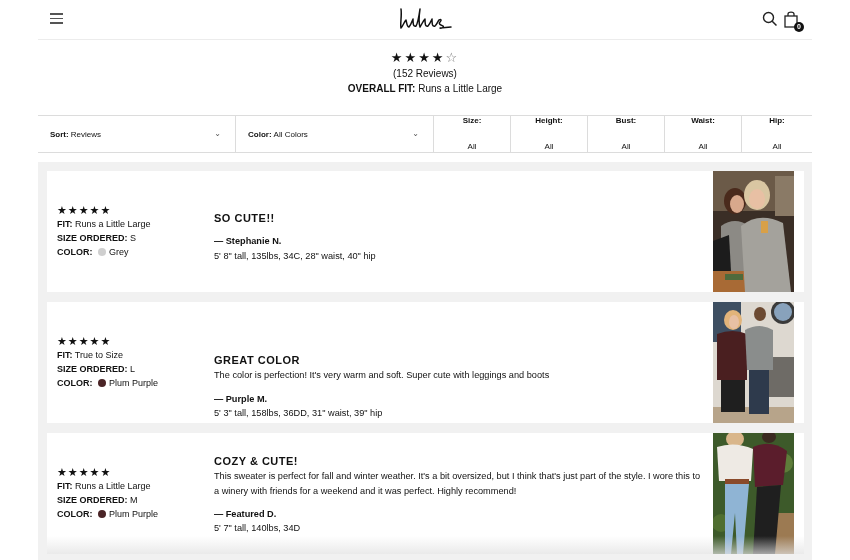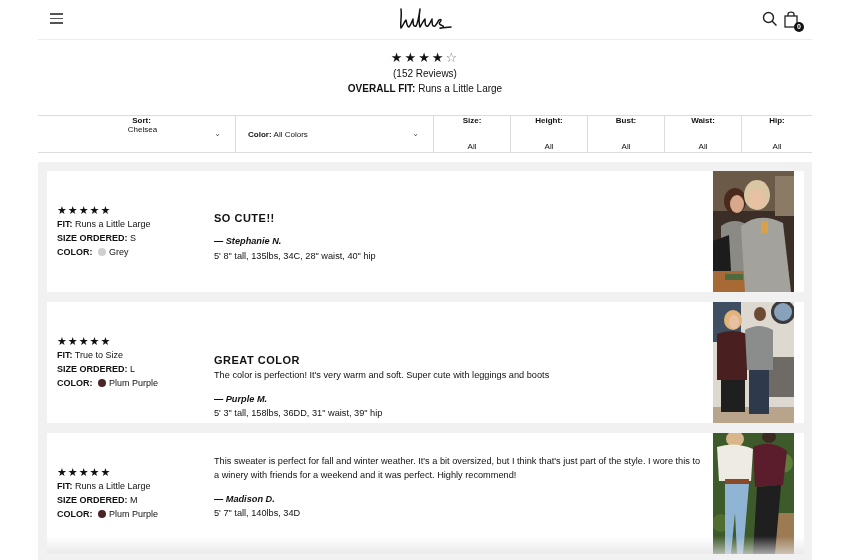--- a/index.html
+++ b/index.html
@@ -28,21 +28,21 @@
   .filter-sm .lbl { font-weight:bold; }
 
   .list { position:absolute; left:38px; right:38px; top:162px; bottom:0; background:#f1f1f1; padding-top:9px; }
   .card { position:relative; margin:0 8px 10px 9px; background:#fff; height:121px; }
   .meta { position:absolute; left:10px; font-size:9px; line-height:14px; }
   .meta .stars { font-size:11px; letter-spacing:1px; line-height:13px; }
   .meta b { font-weight:bold; }
   .swatch { display:inline-block; width:8px; height:8px; border-radius:50%; vertical-align:-1px; margin:0 3px 0 3px; }
   .body { position:absolute; left:167px; width:490px; font-size:9.2px; line-height:14.3px; }
   .title { font-weight:bold; font-size:11px; letter-spacing:0.5px; margin-bottom:1px; }
-  .author { font-weight:bold; margin-top:9px;font-style:italic; }
+  .author { font-weight:bold; margin-top:9px; }
   .photo { position:absolute; right:10px; top:0; width:81px; height:121px; overflow:hidden; }
   .shade { position:absolute; left:0; right:0; bottom:0; height:18px; background:linear-gradient(to bottom, rgba(255,255,255,0), rgba(225,225,225,0.7)); pointer-events:none; }
 </style>
 </head>
 <body>
 
 <div class="topbar">
   <div class="hamburger">
       <span></span>
       <span></span>
@@ -69,23 +69,23 @@
     <span>★★★★</span><span class="empty">☆</span>
   </div>
   <div class="review-count">(152 Reviews)</div>
   <div class="overall">
     <b>OVERALL FIT:</b>
     <span>Runs a Little Large</span>
   </div>
 </div>
 
 <div class="filters">
-  <div class="filter-dd" style="width:185px;flex-direction:column;">
+  <div class="filter-dd" style="width:185px;">
     <b>Sort:</b>
-    <span>Chelsea</span>
+    <span>Reviews</span>
     <span class="chev">⌄</span>
   </div>
   <div class="filter-dd" style="width:185px;">
     <b>Color:</b>
     <span>All Colors</span>
     <span class="chev">⌄</span>
   </div>
   <div class="filter-sm" style="width:76px;">
     <span class="lbl">Size:</span>
     <span>All</span>
@@ -170,22 +170,23 @@
   </div>
 
   <div class="card">
     <div class="meta" style="top:33px;">
       <div class="stars">★★★★★</div>
       <div><b>FIT:</b> <span>Runs a Little Large</span></div>
       <div><b>SIZE ORDERED:</b> <span>M</span></div>
       <div><b>COLOR:</b> <span class="swatch" style="background:#4a2426;"></span><span>Plum Purple</span></div>
     </div>
     <div class="body" style="top:21px;">
+      <div class="title">COZY &amp; CUTE!</div>
       <div>This sweater is perfect for fall and winter weather. It's a bit oversized, but I think that's just part of the style. I wore this to a winery with friends for a weekend and it was perfect. Highly recommend!</div>
-      <div class="author">— Madison D.</div>
+      <div class="author">— Featured D.</div>
       <div>5' 7" tall, 140lbs, 34D</div>
     </div>
     <svg class="photo" viewBox="0 0 81 121" preserveAspectRatio="none">
       <rect width="81" height="121" fill="#3d5a2a"></rect>
       <rect x="50" y="80" width="31" height="41" fill="#9c7a52"></rect>
       <circle cx="70" cy="30" r="10" fill="#5e7d3a"></circle>
       <circle cx="8" cy="90" r="9" fill="#4f6e30"></circle>
       <ellipse cx="22" cy="6" rx="9" ry="8" fill="#d9b68a"></ellipse>
       <path d="M4 14 Q22 8 40 16 L38 48 L6 48 Z" fill="#eeeae4"></path>
       <rect x="12" y="46" width="24" height="5" fill="#8a4a2a"></rect>

